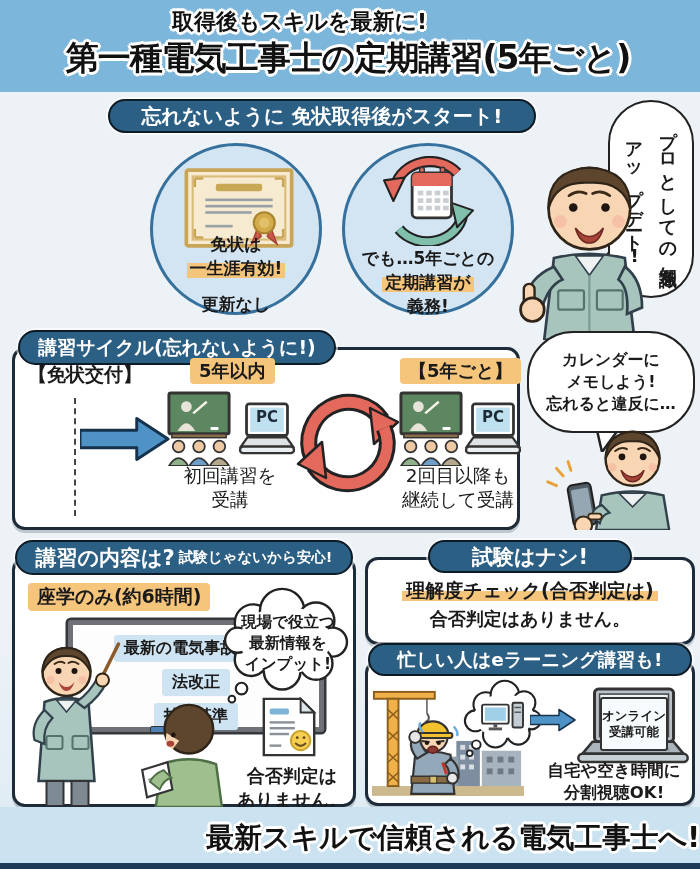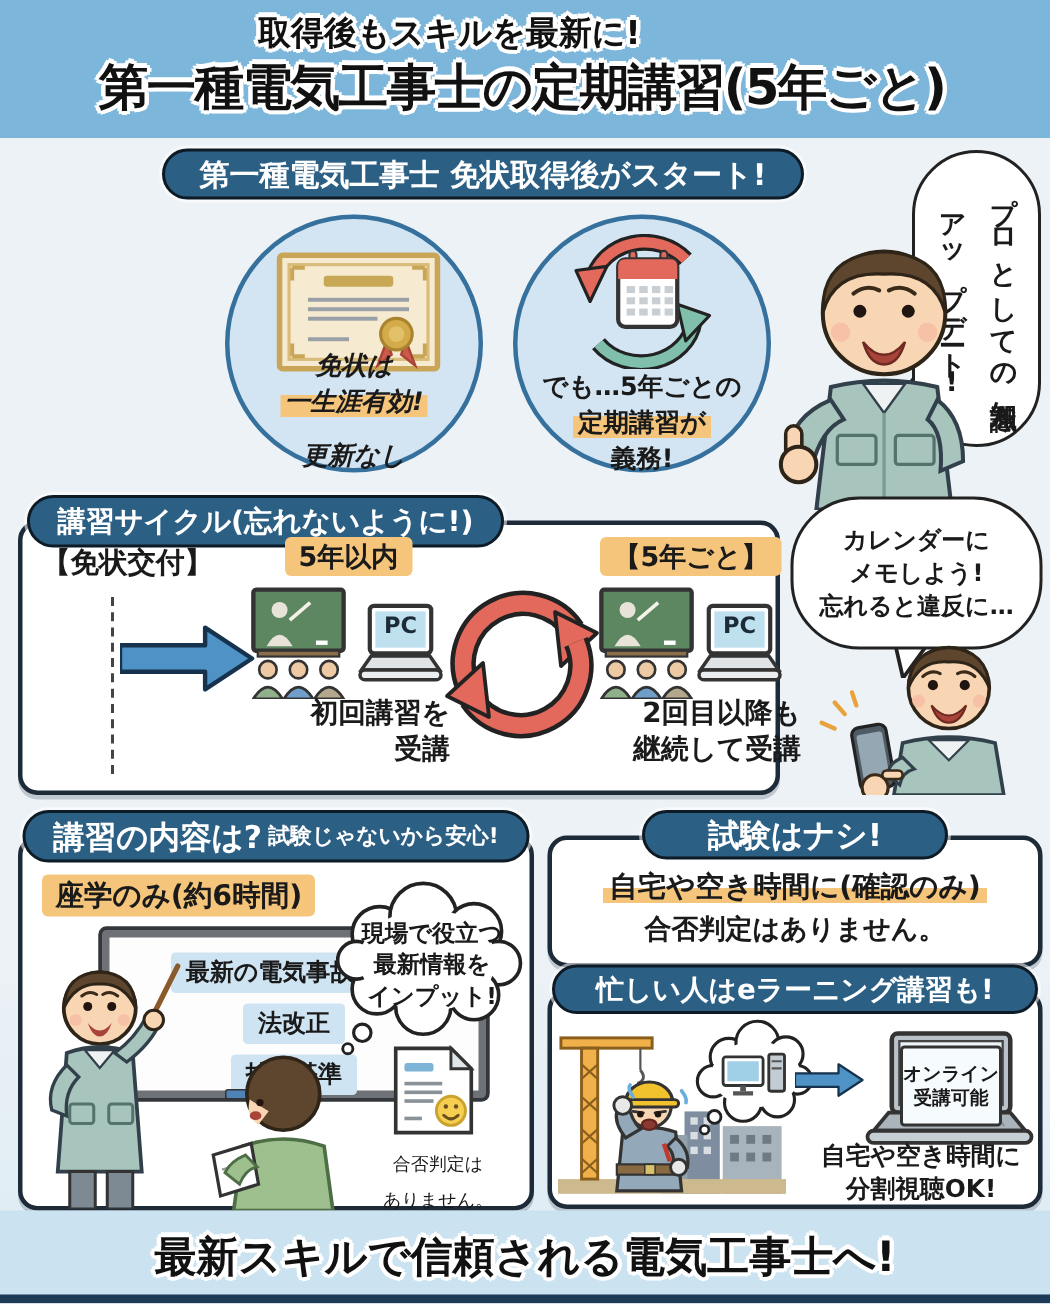--- a/index.html
+++ b/index.html
@@ -17,24 +17,24 @@
   .tagline{left:0;top:7px;width:599px;font-size:22px;font-weight:800;color:#111;}
   .title{left:0;top:36px;width:696px;font-size:33px;font-weight:800;color:#111;letter-spacing:-1px;}
   .pill{background:var(--banner-bg);border:2.5px solid #0d1b26;border-radius:20px;color:#fff;font-weight:800;display:flex;align-items:center;justify-content:center;box-shadow:0 0 0 2px rgba(255,255,255,.55);}
   .box{background:#fff;border:3px solid var(--box-border);border-radius:13px;box-shadow:0 3px 0 rgba(30,50,70,.22);}
   .circle{border-radius:50%;background:var(--circle-fill);border:3.5px solid var(--circle-border);}
   .ctext{position:absolute;left:0;width:100%;text-align:center;font-size:17px;font-weight:800;line-height:24px;}
   .mk{background:linear-gradient(transparent 26%,var(--highlight) 26%);padding:0 3px;}
   .mk2{background:linear-gradient(transparent 56%,var(--highlight) 56%);padding:0 4px;}
   .badge{background:var(--highlight);font-weight:800;font-size:18px;padding:1px 9px;border-radius:4px;display:inline-block;}
   .bubble{background:#fff;border:2.5px solid #222;display:flex;align-items:center;justify-content:center;text-align:center;font-weight:800;}
-  .cap{font-size:18.5px;font-weight:700;line-height:24px;text-align:right;}
+  .cap{font-size:18.5px;font-weight:400;line-height:24px;text-align:center;}
   .chip{background:var(--chip-blue);font-size:16px;font-weight:800;padding:3px 10px;border-radius:3px;}
   .footer{left:0;top:807px;width:700px;height:62px;background:var(--footer-bg);}
-  .fmsg{left:0;top:12px;width:700px;text-align:center;font-size:28px;font-weight:800;color:#111;}
+  .fmsg{left:0;top:12px;width:700px;text-align:right;font-size:28px;font-weight:800;color:#111;}
   .fbar{left:0;bottom:0;width:700px;height:6px;background:var(--navy-bar);}
   svg{display:block;}
 </style>
 </head>
 <body>
 
 <svg width="0" height="0" style="position:absolute">
   <defs>
     <symbol id="sym-classroom" viewBox="0 0 68 78">
       <rect x="3" y="3" width="62" height="42" rx="2" fill="#5d8760" stroke="#333" stroke-width="3"></rect>
@@ -62,23 +62,23 @@
   </defs>
 </svg>
 
 <div id="poster">
 
   <div class="abs header">
     <div class="abs tagline outline-w">取得後もスキルを最新に!</div>
     <div class="abs title outline-w">第一種電気工事士の定期講習(5年ごと)</div>
   </div>
 
-  <div class="abs pill" style="left:108px;top:99px;width:428px;height:34px;font-size:20px;">第一種電気工事士 免状取得後がスタート!</div>
-
-  <div class="abs circle" style="left:150px;top:143px;width:172px;height:172px;font-style:italic;">
+  <div class="abs pill" style="left:108px;top:99px;width:428px;height:34px;font-size:20px;">忘れないように 免状取得後がスタート!</div>
+
+  <div class="abs circle" style="left:150px;top:143px;width:172px;height:172px;">
     <svg class="abs" style="left:31px;top:22px;" width="110" height="80" viewBox="0 0 104 76">
       <rect x="2" y="2" width="100" height="72" rx="2" fill="#f6ead0" stroke="#c9a558" stroke-width="3.5"></rect>
       <rect x="8" y="8" width="88" height="60" fill="none" stroke="#d9bc7a" stroke-width="2"></rect>
       <path d="M10,10 h8 M10,10 v8 M94,10 h-8 M94,10 v8 M10,66 h8 M10,66 v-8 M94,66 h-8 M94,66 v-8" stroke="#c9a558" stroke-width="2.5" fill="none"></path>
       <rect x="30" y="15" width="44" height="7" rx="2" fill="#c8a855"></rect>
       <rect x="20" y="29" width="64" height="2.5" fill="#9aa0a8"></rect>
       <rect x="20" y="35" width="64" height="2.5" fill="#9aa0a8"></rect>
       <rect x="20" y="41" width="44" height="2.5" fill="#9aa0a8"></rect>
       <rect x="20" y="54" width="26" height="2.5" fill="#9aa0a8"></rect>
       <polygon points="70,56 64,72 73,65" fill="#cc5a4a" stroke="#a84337" stroke-width="1.5"></polygon>
@@ -296,26 +296,26 @@
     <rect x="12" y="14" width="20" height="6" rx="2" fill="#7db3d6"></rect>
     <rect x="12" y="27" width="26" height="2.5" fill="#8a9298"></rect>
     <rect x="12" y="33" width="26" height="2.5" fill="#8a9298"></rect>
     <rect x="12" y="39" width="20" height="2.5" fill="#8a9298"></rect>
     <rect x="12" y="51" width="12" height="2.5" fill="#8a9298"></rect>
     <circle cx="44" cy="47" r="10" fill="#f5ce52" stroke="#c9a32e" stroke-width="2"></circle>
     <circle cx="40.5" cy="44" r="1.5" fill="#6b4e1e"></circle>
       <circle cx="47.5" cy="44" r="1.5" fill="#6b4e1e"></circle>
     <path d="M39,50 q5,5 10,0" fill="none" stroke="#6b4e1e" stroke-width="2" stroke-linecap="round"></path>
   </svg>
-  <div class="abs pre" style="left:232px;top:764px;width:120px;text-align:center;font-size:12px;font-weight:400;line-height:24px;">合否判定は
+  <div class="abs pre" style="left:232px;top:764px;width:120px;text-align:center;font-size:18px;font-weight:700;line-height:24px;">合否判定は
 ありません。</div>
 
   <div class="abs box" style="left:365px;top:557px;width:330px;height:88px;"></div>
   <div class="abs pill" style="left:428px;top:540px;width:204px;height:33px;font-size:21px;">試験はナシ!</div>
-  <div class="abs" style="left:365px;top:578px;width:330px;text-align:center;font-size:19px;font-weight:800;"><span class="mk2">自宅や空き時間に(確認のみ)</span></div>
+  <div class="abs" style="left:365px;top:578px;width:330px;text-align:center;font-size:19px;font-weight:800;"><span class="mk2">理解度チェック(合否判定は)</span></div>
   <div class="abs" style="left:365px;top:607px;width:330px;text-align:center;font-size:18px;font-weight:800;">合否判定はありません。</div>
 
   <div class="abs box" style="left:365px;top:660px;width:330px;height:146px;"></div>
   <div class="abs pill" style="left:368px;top:643px;width:324px;height:33px;font-size:18.5px;">忙しい人はeラーニング講習も!</div>
 
   <svg class="abs" style="left:372px;top:680px;" width="152" height="116" viewBox="0 0 155 118">
     <rect x="86" y="62" width="24" height="56" fill="#7e8ea0"></rect>
     <g fill="#d8dee2">
         <rect x="90" y="66" width="5" height="5"></rect>
         <rect x="99" y="66" width="5" height="5"></rect>

